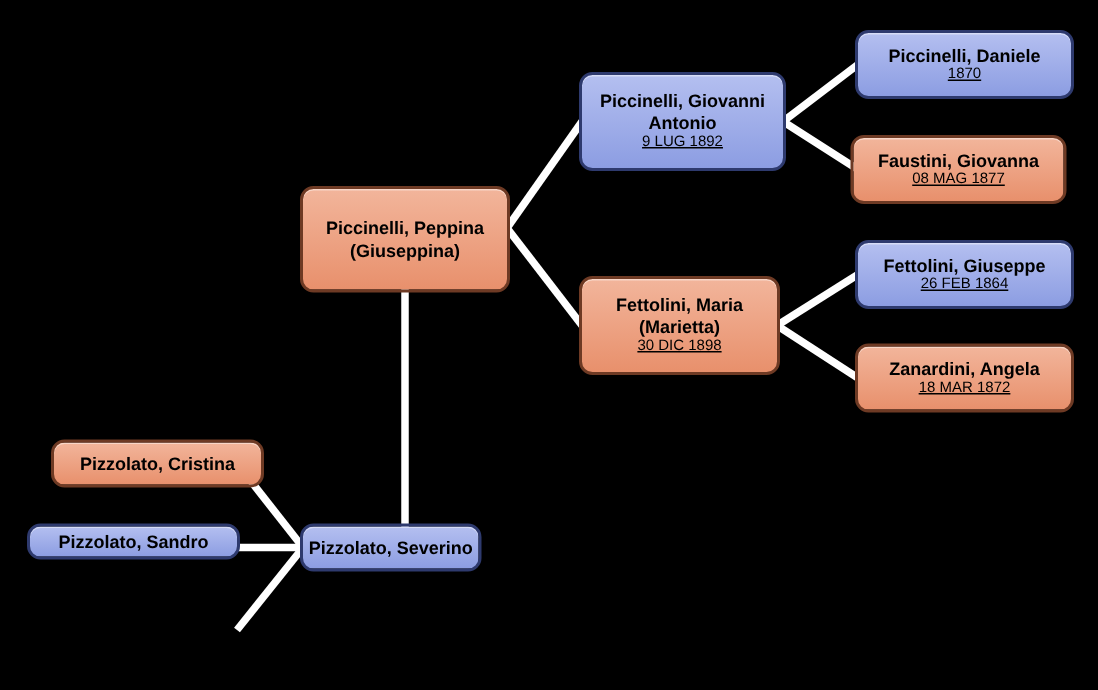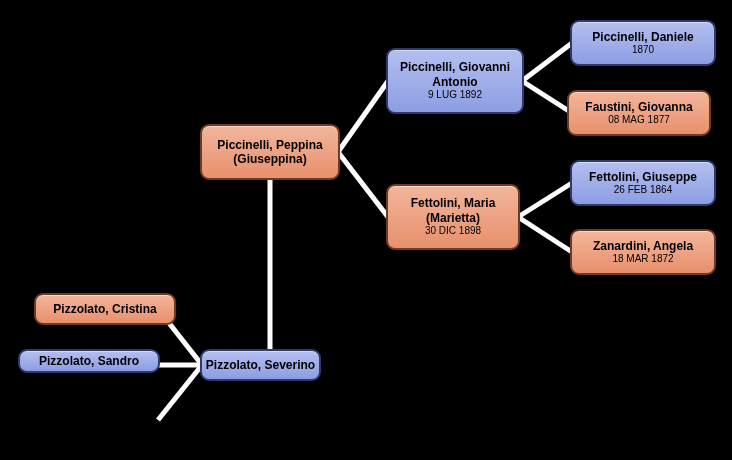--- a/index.html
+++ b/index.html
@@ -52,20 +52,21 @@
     font-size: 12px;
     font-weight: bold;
     line-height: 1.2;
     white-space: nowrap;
   }
   .dt {
     font-size: 10px;
     font-weight: normal;
     line-height: 1.25;
     white-space: nowrap;
+    text-decoration: underline;
   }
   .nm:empty, .dt:empty { display: none; }
 </style>
 </head>
 <body>
 
 <div class="canvas">
 
   <svg class="edges" width="732" height="460">
     <line x1="338" y1="152" x2="388" y2="81"></line>
@@ -73,21 +74,21 @@
     <line x1="522" y1="81" x2="572" y2="43"></line>
     <line x1="522" y1="81" x2="572" y2="113"></line>
     <line x1="518" y1="217" x2="572" y2="183"></line>
     <line x1="518" y1="217" x2="572" y2="252"></line>
     <line x1="270" y1="178" x2="270" y2="352"></line>
     <line x1="202" y1="365" x2="158" y2="309"></line>
     <line x1="202" y1="365" x2="158" y2="365"></line>
     <line x1="202" y1="365" x2="158" y2="420"></line>
   </svg>
 
-  <div class="node female" style="left:200px; top:124px; width:140px; height:56px">
+  <div class="node female" style="left:200px; top:124px; width:140px; height:71px">
     <div class="nm">Piccinelli, Peppina</div>
     <div class="nm">(Giuseppina)</div>
 
   </div>
 
   <div class="node male" style="left:386px; top:48px; width:138px; height:66px">
     <div class="nm">Piccinelli, Giovanni</div>
     <div class="nm">Antonio</div>
     <div class="dt">9 LUG 1892</div>
   </div>

